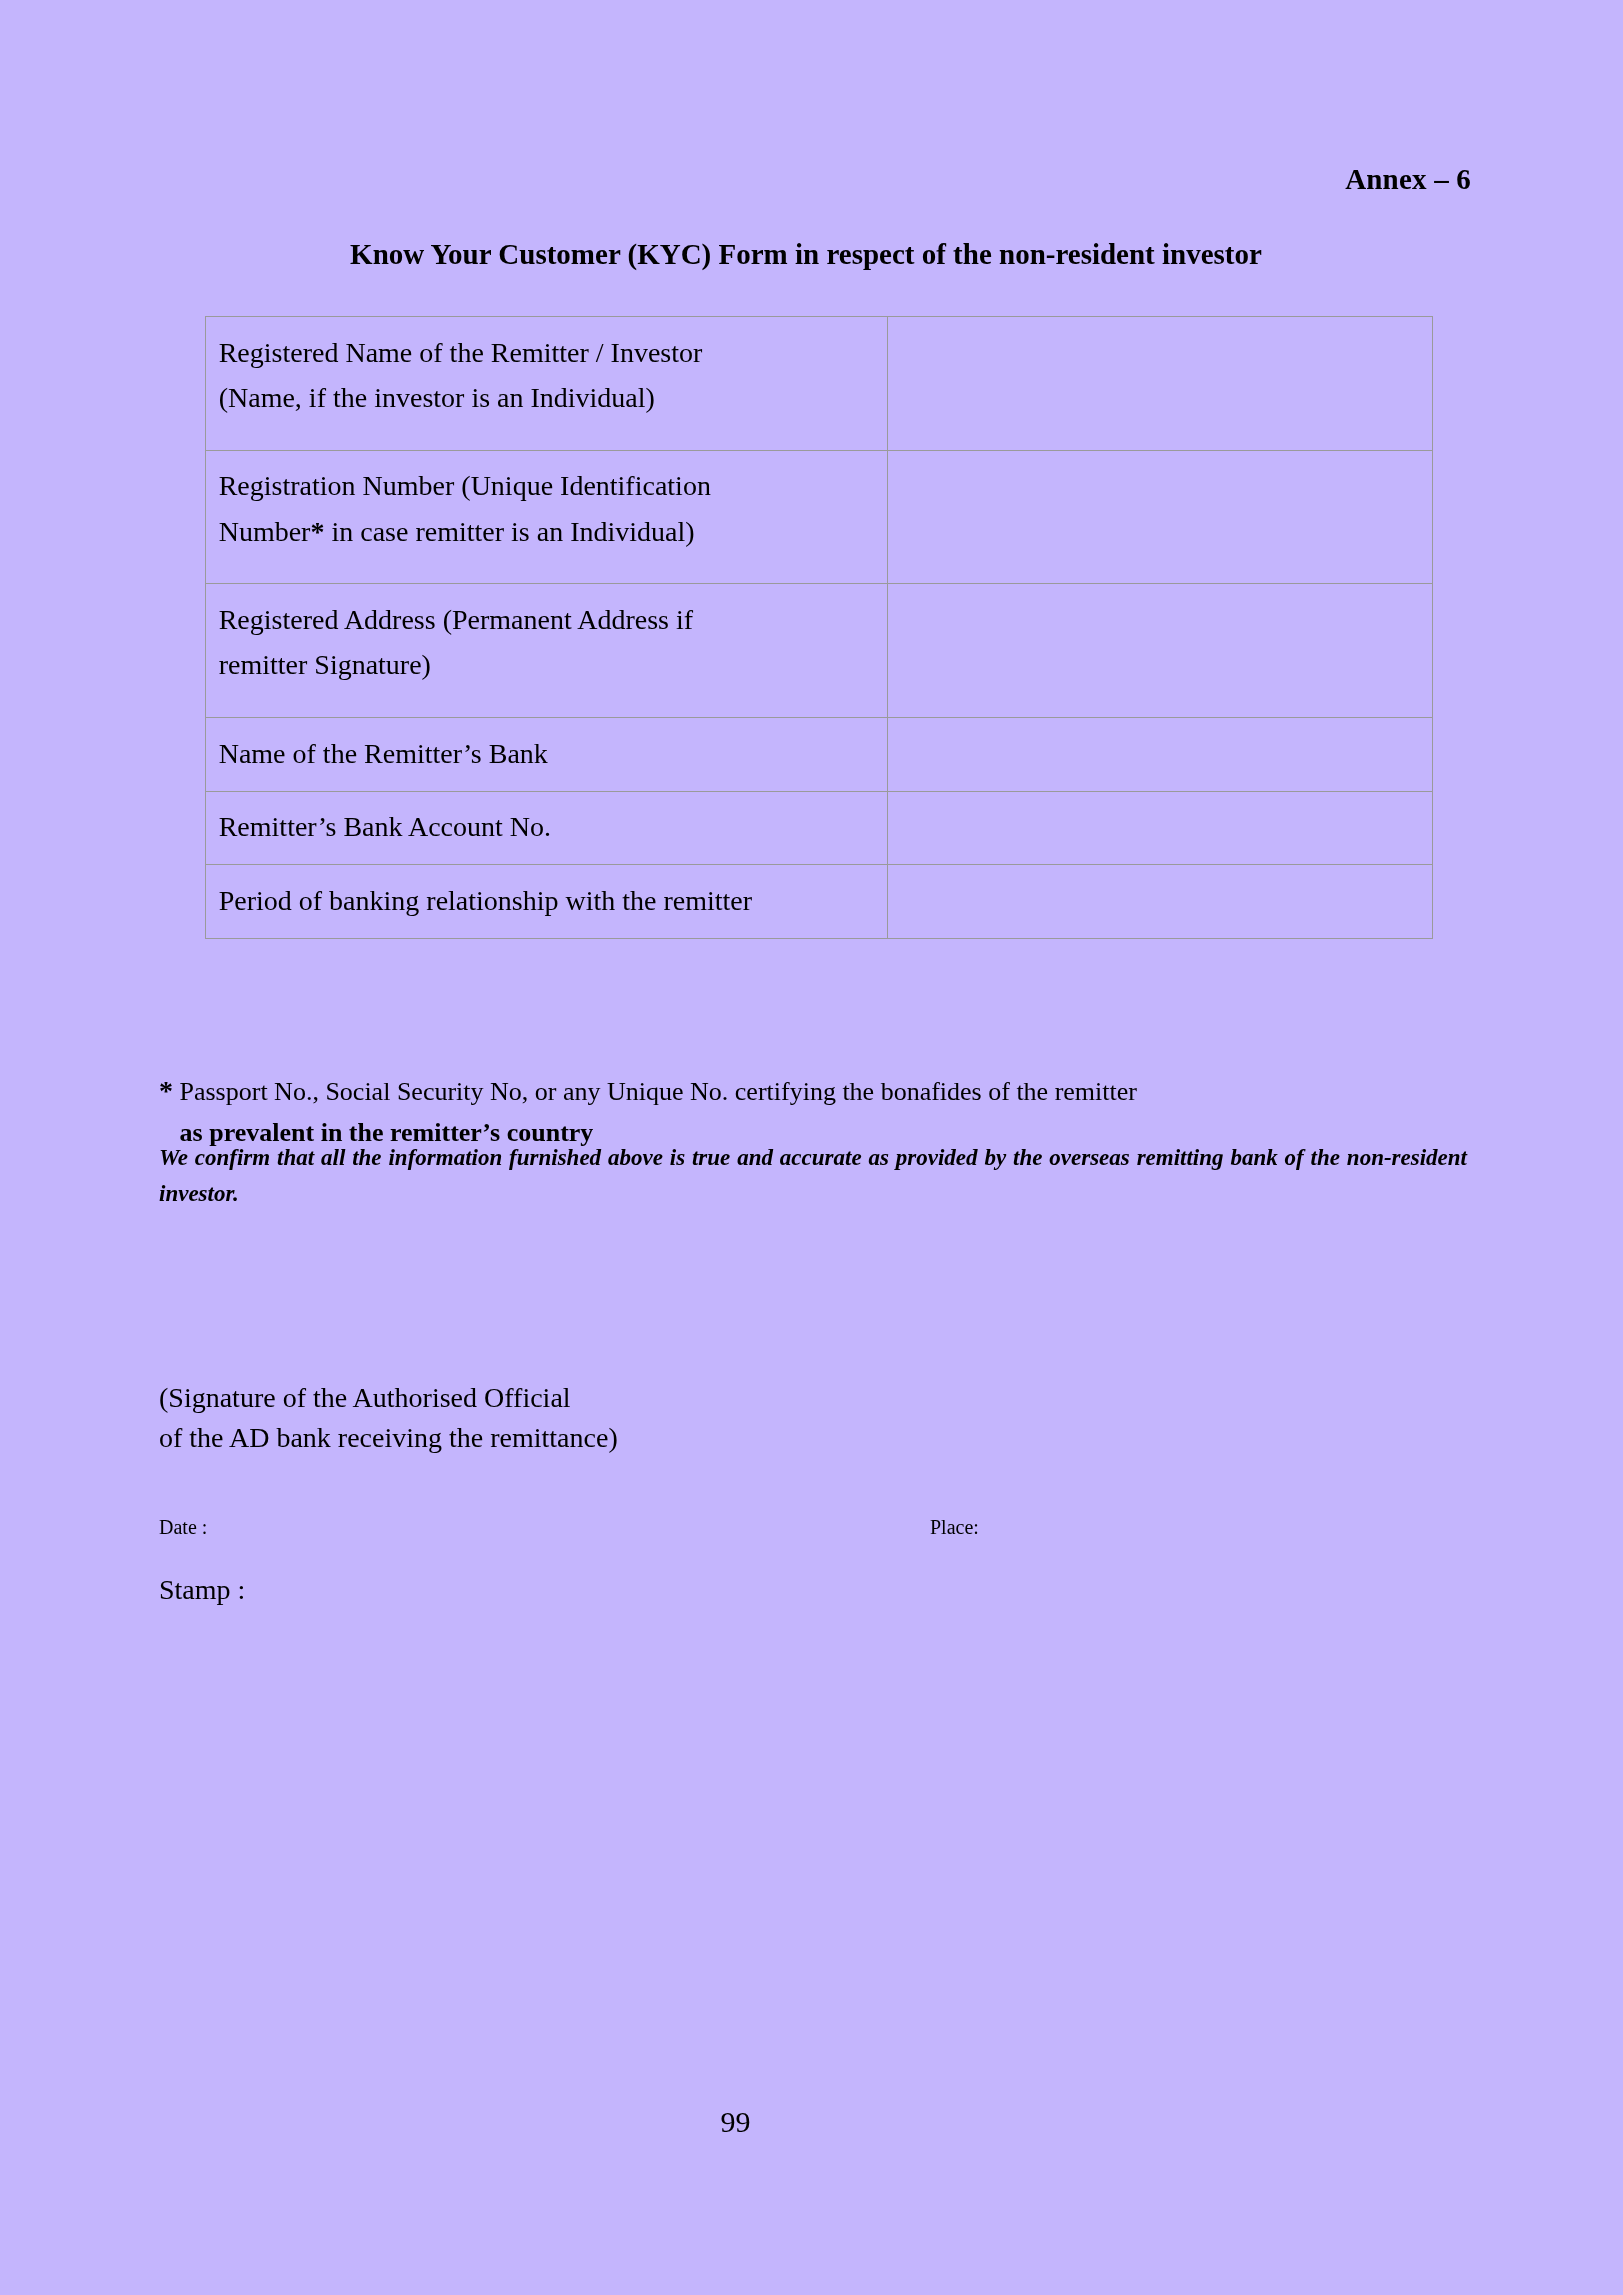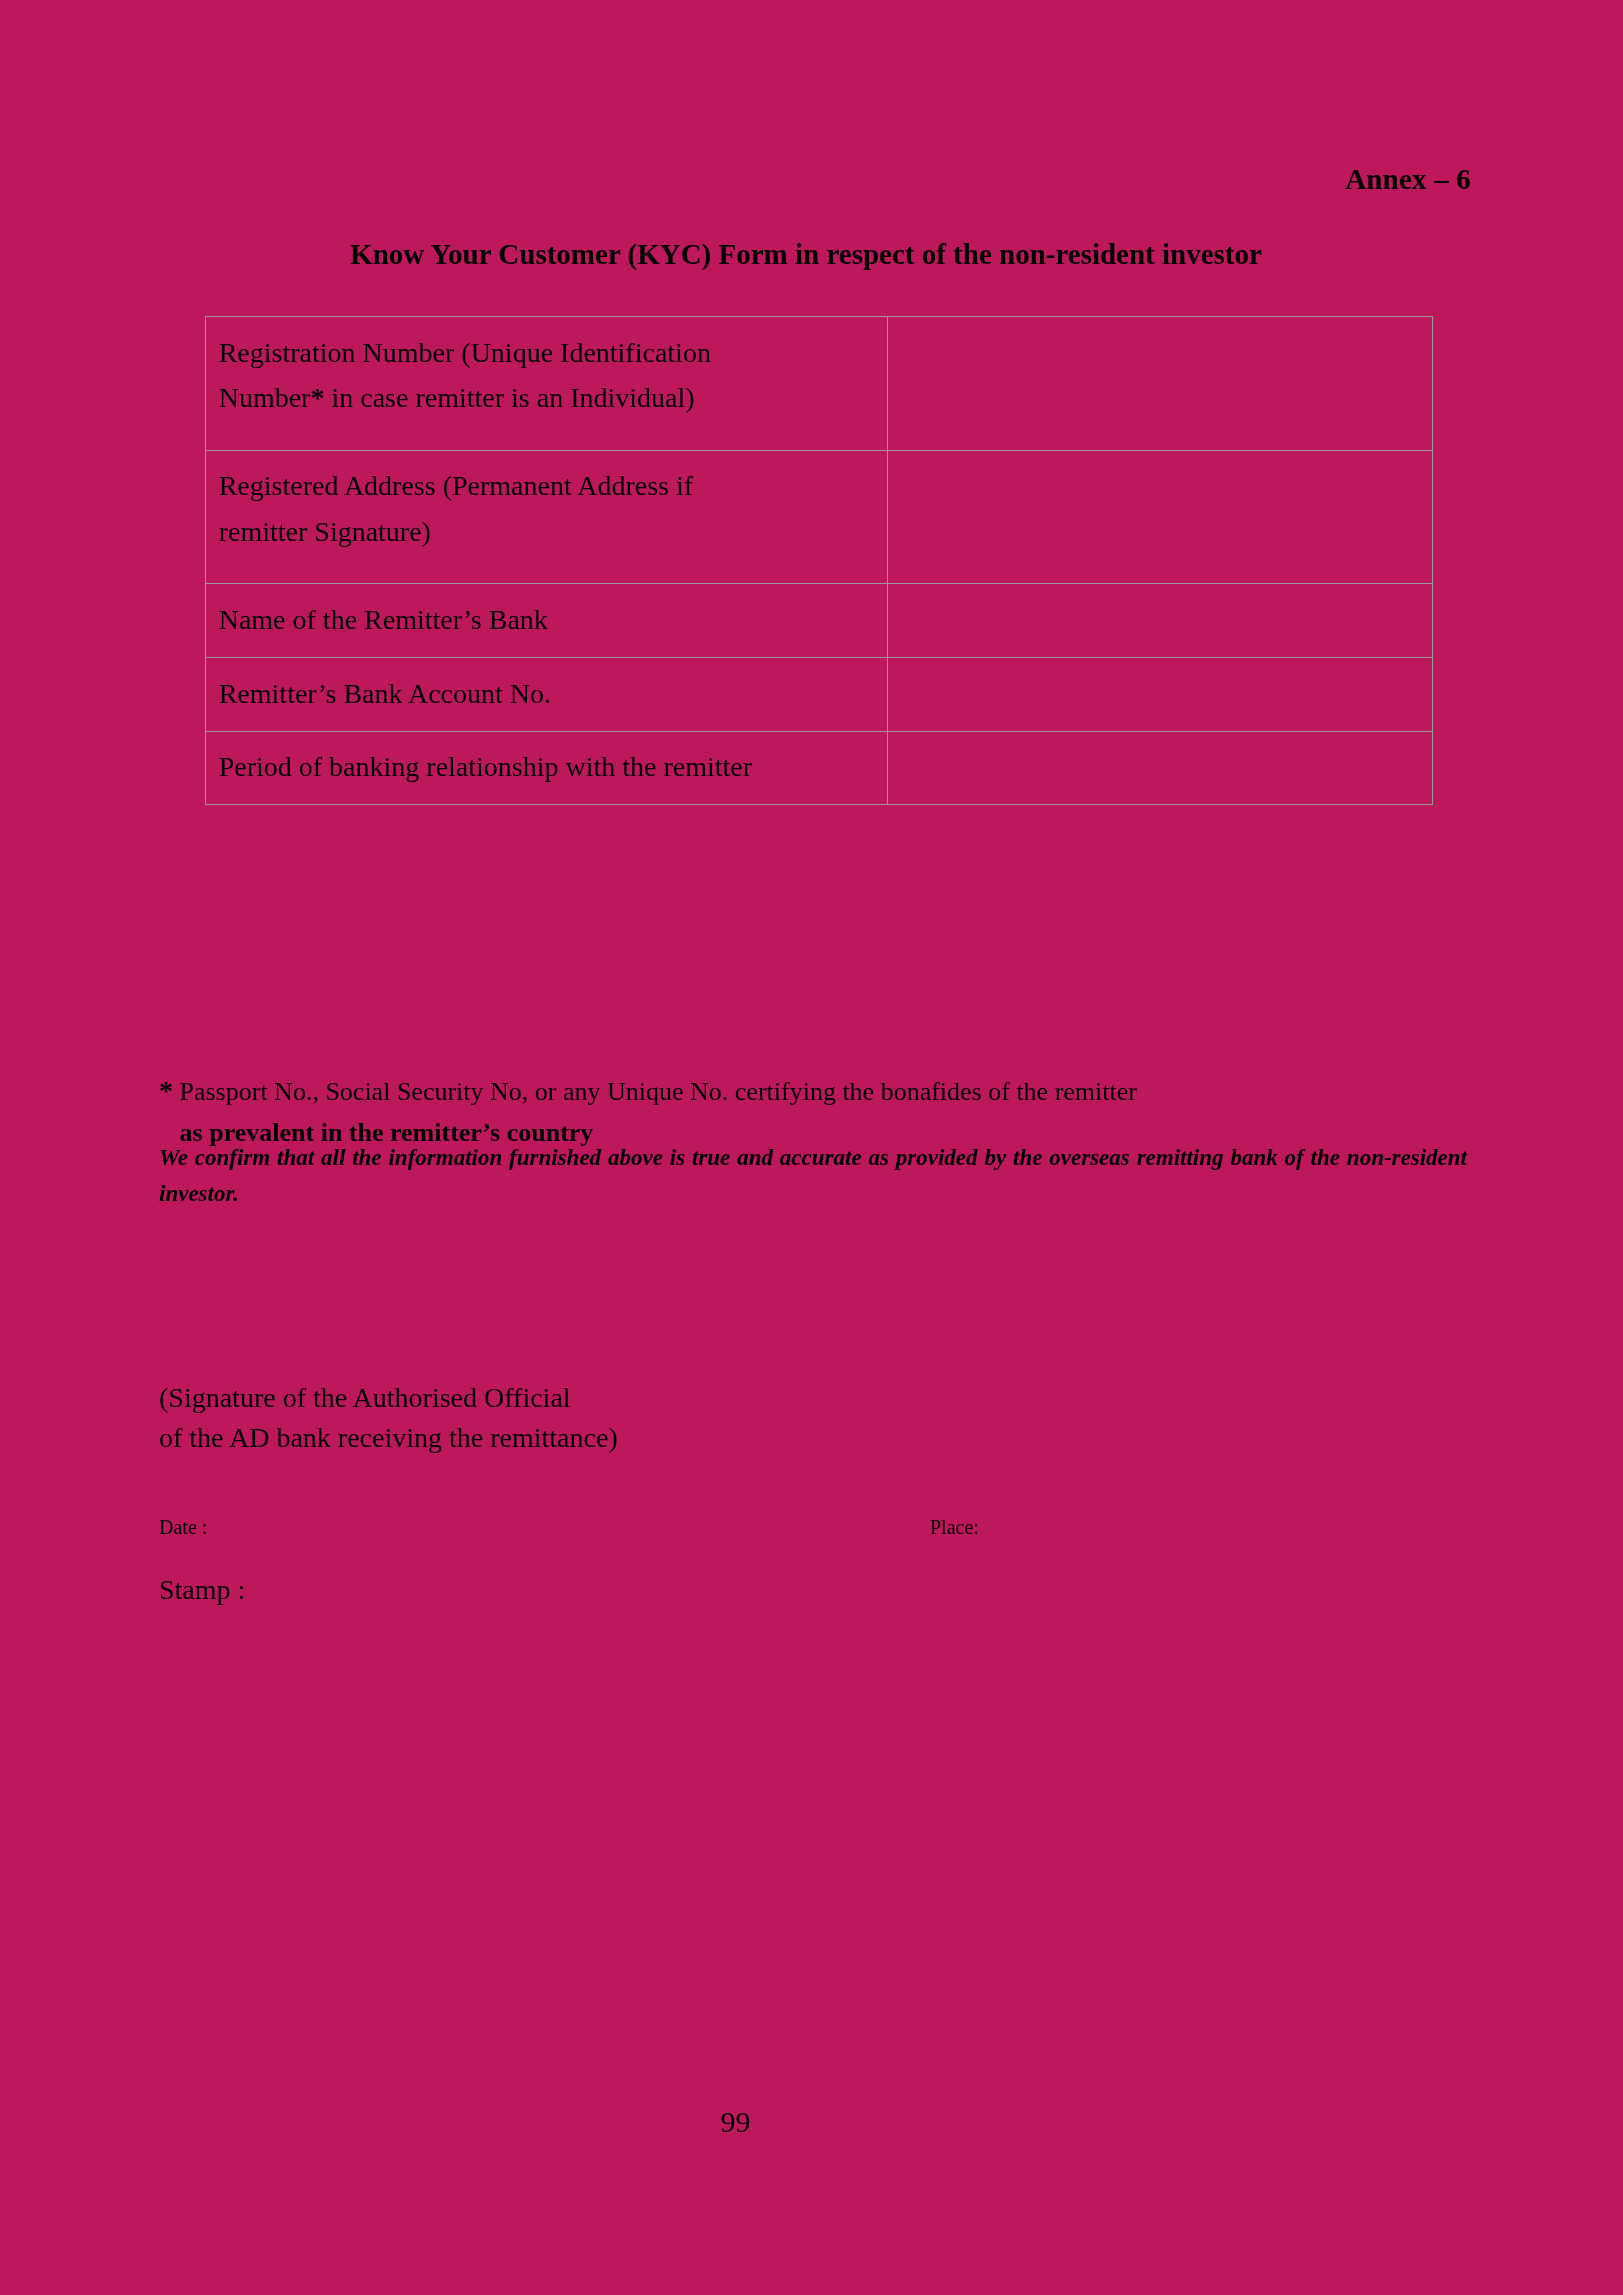--- a/index.html
+++ b/index.html
@@ -8,21 +8,21 @@
     background: #ffffff;
   }
   body {
     font-family: "Liberation Serif", "DejaVu Serif", serif;
     color: #000000;
   }
   .page {
     position: relative;
     width: 1624px;
     height: 2295px;
-    background: #be185d;
+    background: #c4b5fd;
     overflow: hidden;
   }
 
   
   .annex-line {
     position: absolute;
     top: 163px;
     left: 0;
     width: 1471px;
     text-align: right;
@@ -147,20 +147,29 @@
 <body>
 
 <div class="page">
 
   <div class="annex-line">Annex – 6</div>
 
   <div class="doc-title">Know Your Customer (KYC) Form in respect of the non-resident investor</div>
 
   <table class="kyc-table">
     <tbody>
+      <tr class="row-tall">
+        <td class="label-cell">
+          <div class="cell-text">
+            <span class="lnbrk">Registered Name of the Remitter / Investor</span>
+            <span class="lnbrk">(Name, if the investor is an  Individual)</span>
+          </div>
+        </td>
+        <td class="value-cell"></td>
+      </tr>
 
       <tr class="row-tall">
         <td class="label-cell">
           <div class="cell-text justify">
             <span class="lnbrk">Registration Number (Unique Identification</span>
             <span class="lnbrk"><span>Number</span><span class="ast">*</span><span> in case remitter is an Individual)</span></span>
           </div>
         </td>
         <td class="value-cell"></td>
       </tr>

